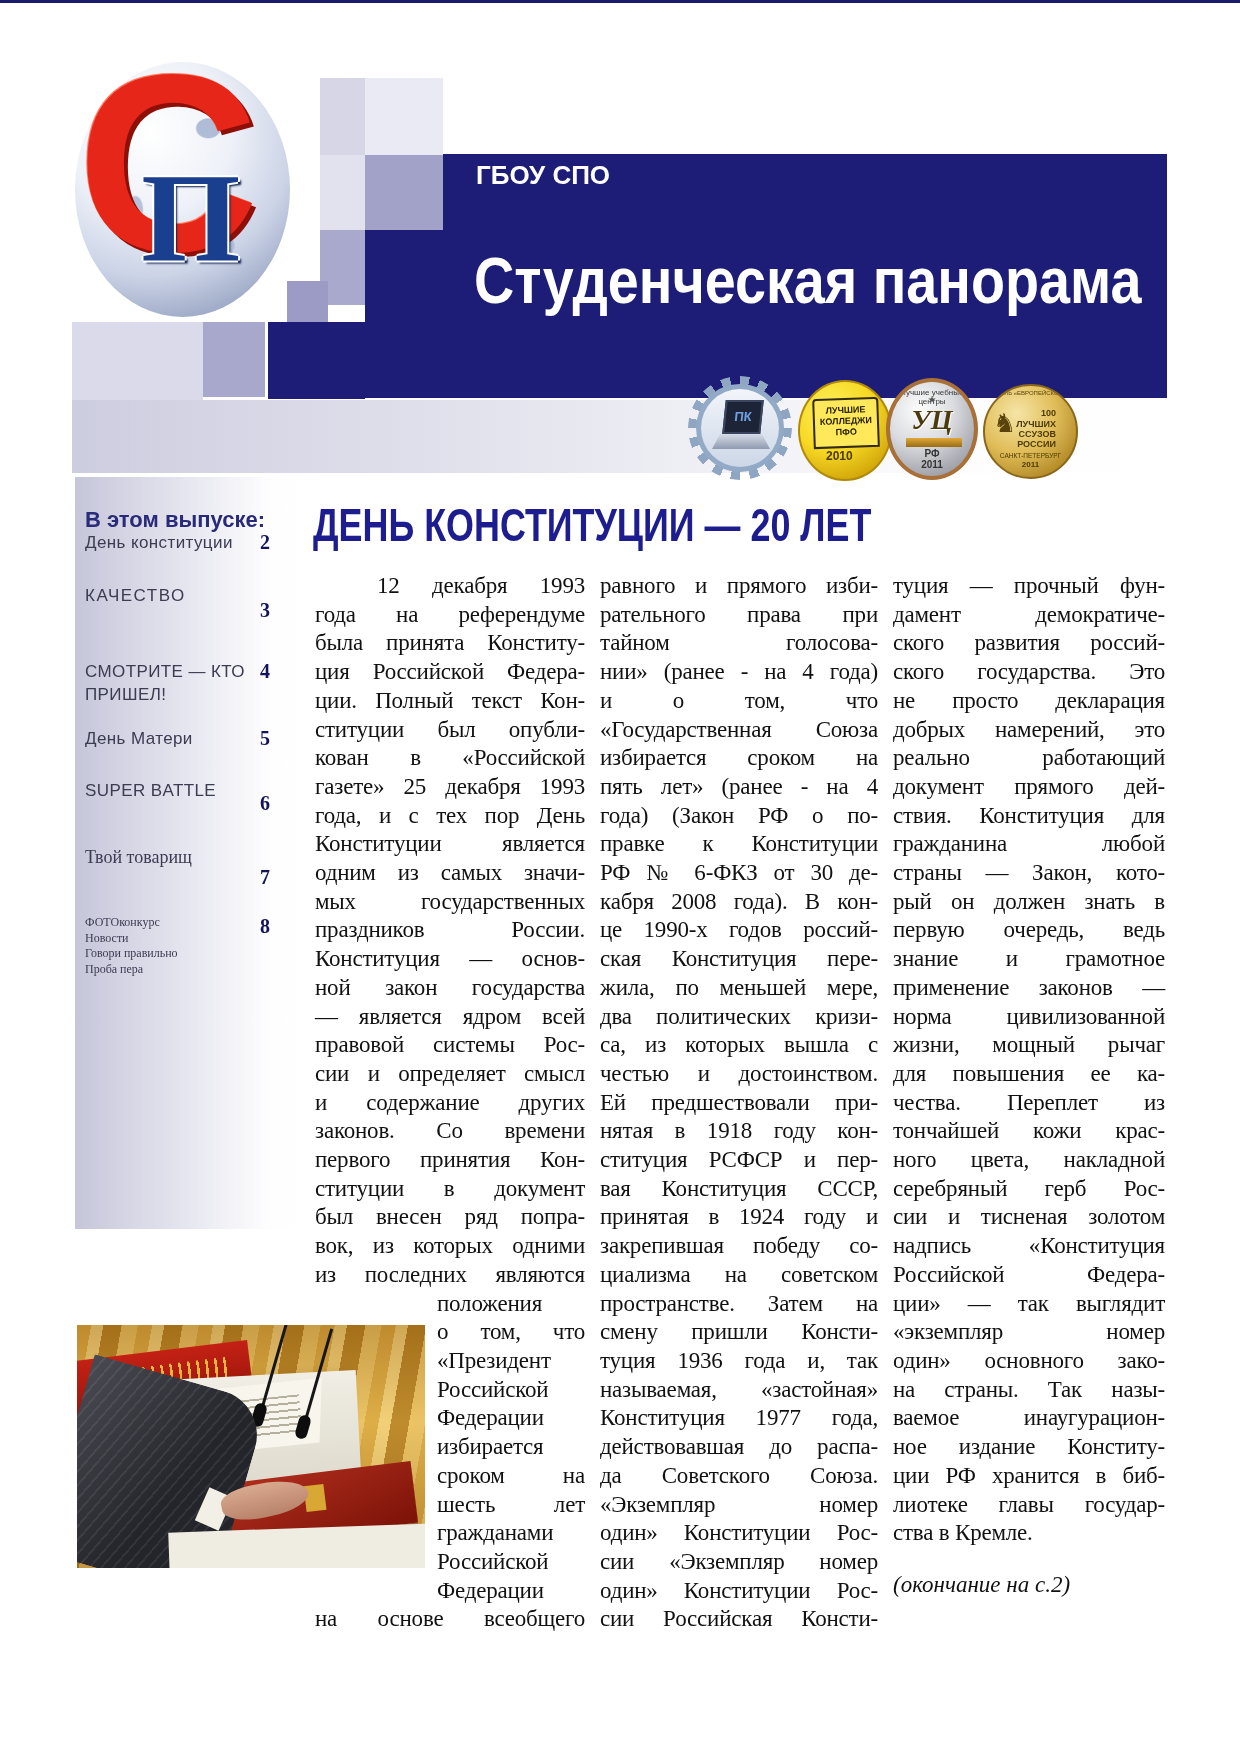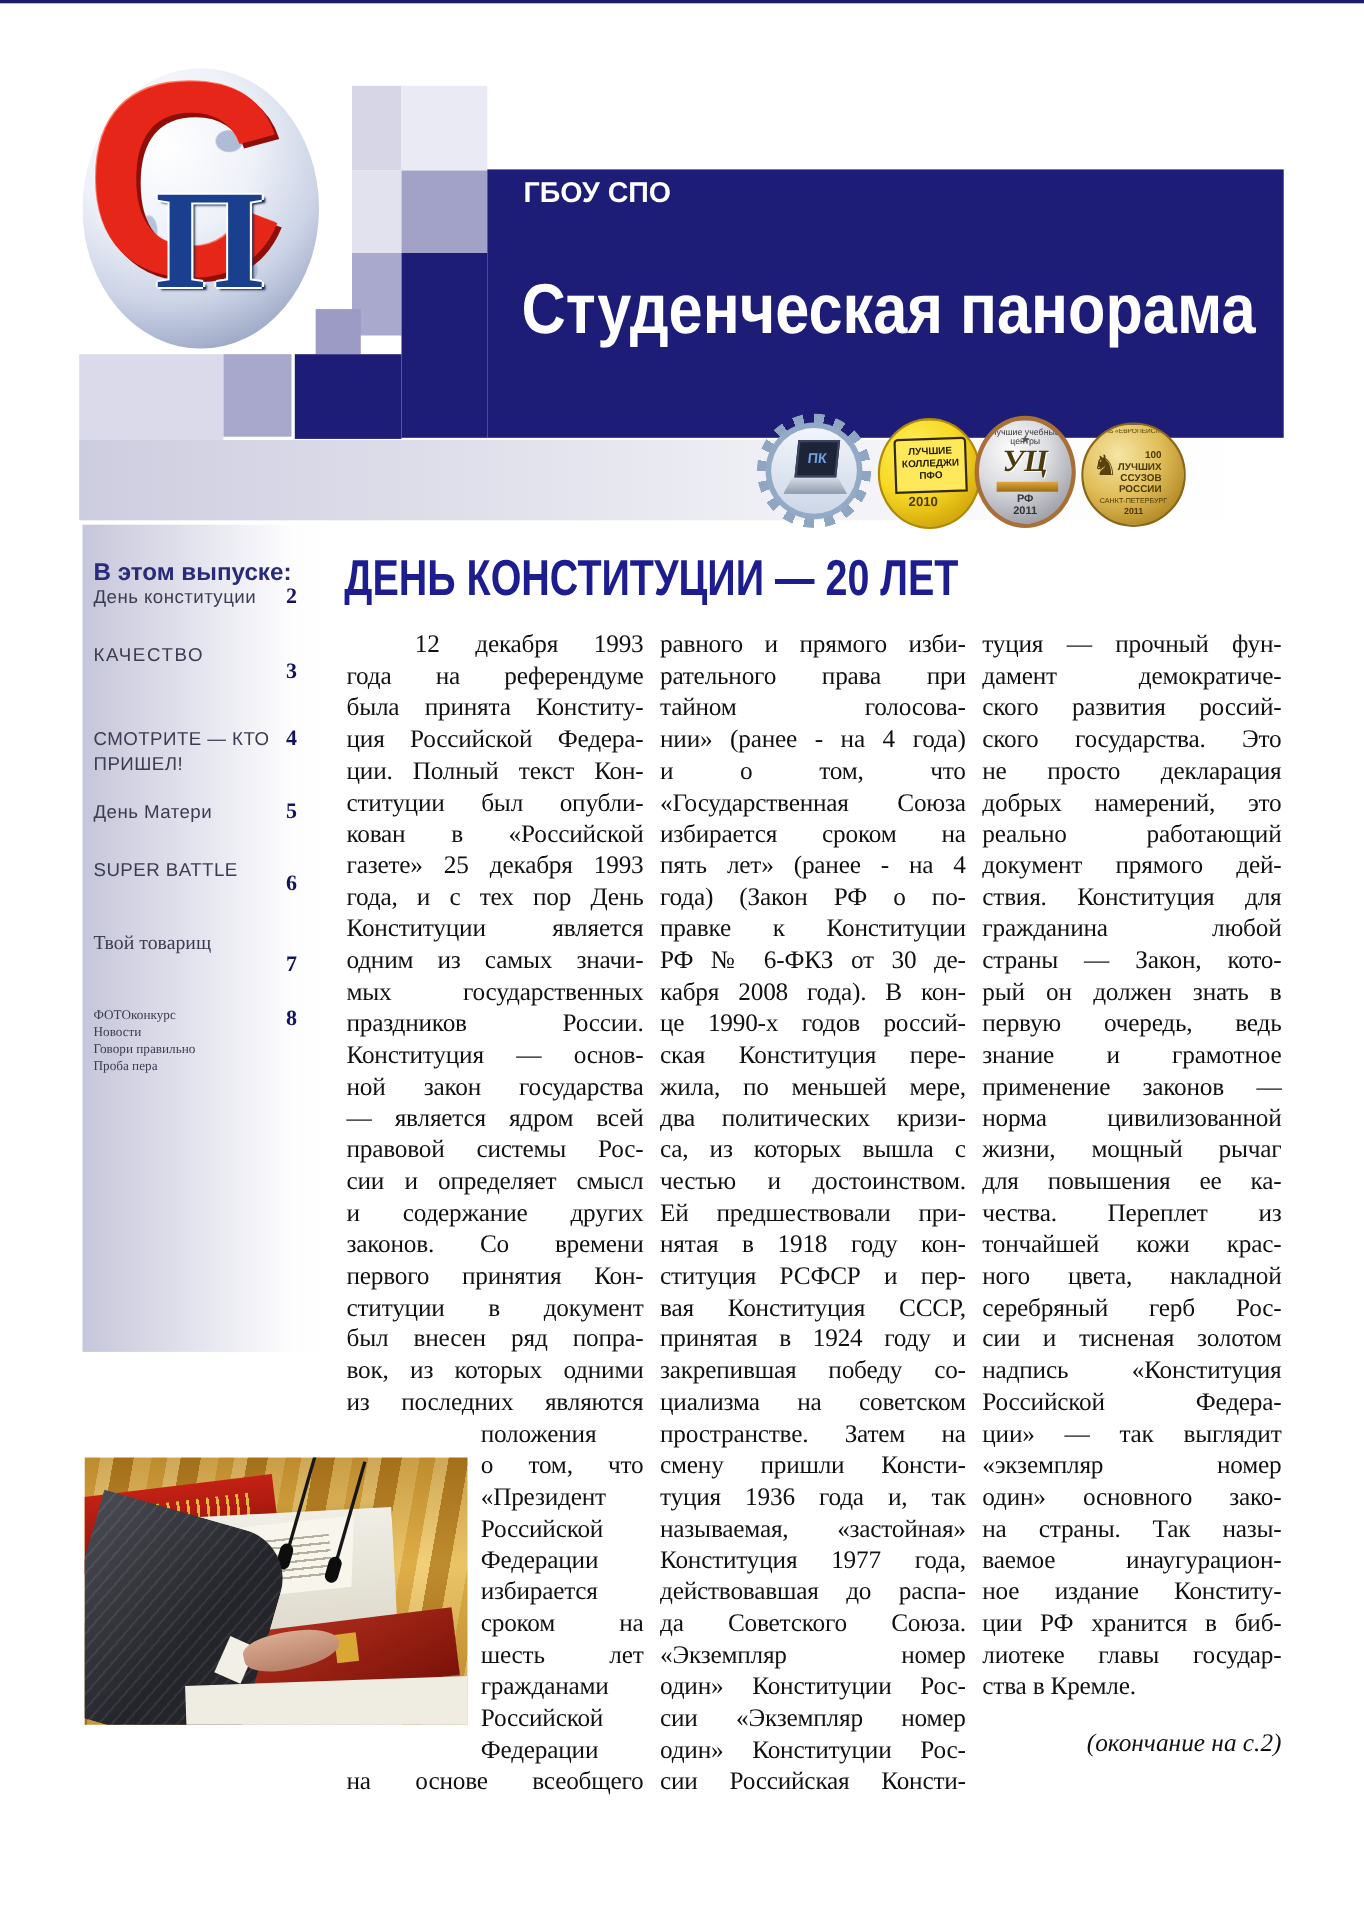--- a/index.html
+++ b/index.html
@@ -110,21 +110,21 @@
   #headline{left:313px;top:498px;font-family:"Liberation Sans",sans-serif;font-weight:bold;font-size:46px;
     color:#1d1d8f;white-space:nowrap;transform:scaleX(.78);transform-origin:left top;letter-spacing:0;}
   .col{position:absolute;top:572px;font-size:23px;line-height:28.7px;letter-spacing:-.2px;}
   #col1{left:315px;width:270px;}
   #col2{left:600px;width:278px;}
   #col3{left:893px;width:272px;}
   .line{text-align:justify;text-align-last:justify;}
   .line.flush{text-align:left;text-align-last:left;}
   .line.indent{text-indent:62px;}
   .narrow-block{margin-left:122px;width:148px;}
-  #continuation{left:893px;top:1572px;width:272px;text-align:right;font-style:italic;font-size:23px;color:#111;}
+  #continuation{left:893px;top:1572px;width:272px;font-style:italic;font-size:23px;color:#111;}
 
   
   #photo{left:77px;top:1325px;width:348px;height:243px;overflow:hidden;
     background:repeating-linear-gradient(100deg,#d9a63c 0 14px,#f0cd74 14px 26px,#b57f1f 26px 44px,#e8bf5e 44px 60px);}
   .ph{position:absolute;}
   #phShade{inset:0;background:linear-gradient(180deg,rgba(120,70,10,.28),rgba(255,230,160,.12) 40%,rgba(110,60,8,.30));}
   #phTray{left:-10px;top:26px;width:185px;height:70px;background:linear-gradient(180deg,#c32114,#8f1208);transform:rotate(-7deg);}
   #phChain{left:14px;top:40px;width:140px;height:28px;transform:rotate(-7deg);
     background:repeating-radial-gradient(circle at 8px 8px,#e7b73c 0 2.5px,rgba(0,0,0,0) 2.5px 9px);}
   #phLectern{left:88px;top:50px;width:196px;height:200px;background:linear-gradient(180deg,#f0eee5,#ddd9cb 60%,#cfcaba);

